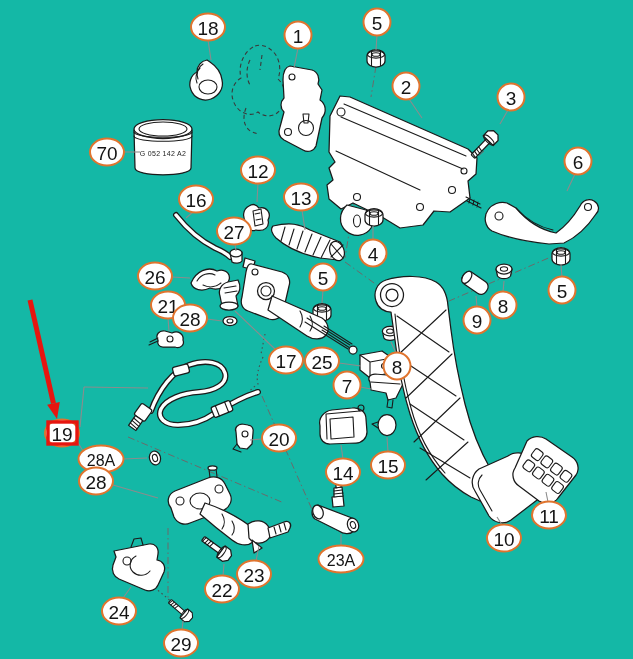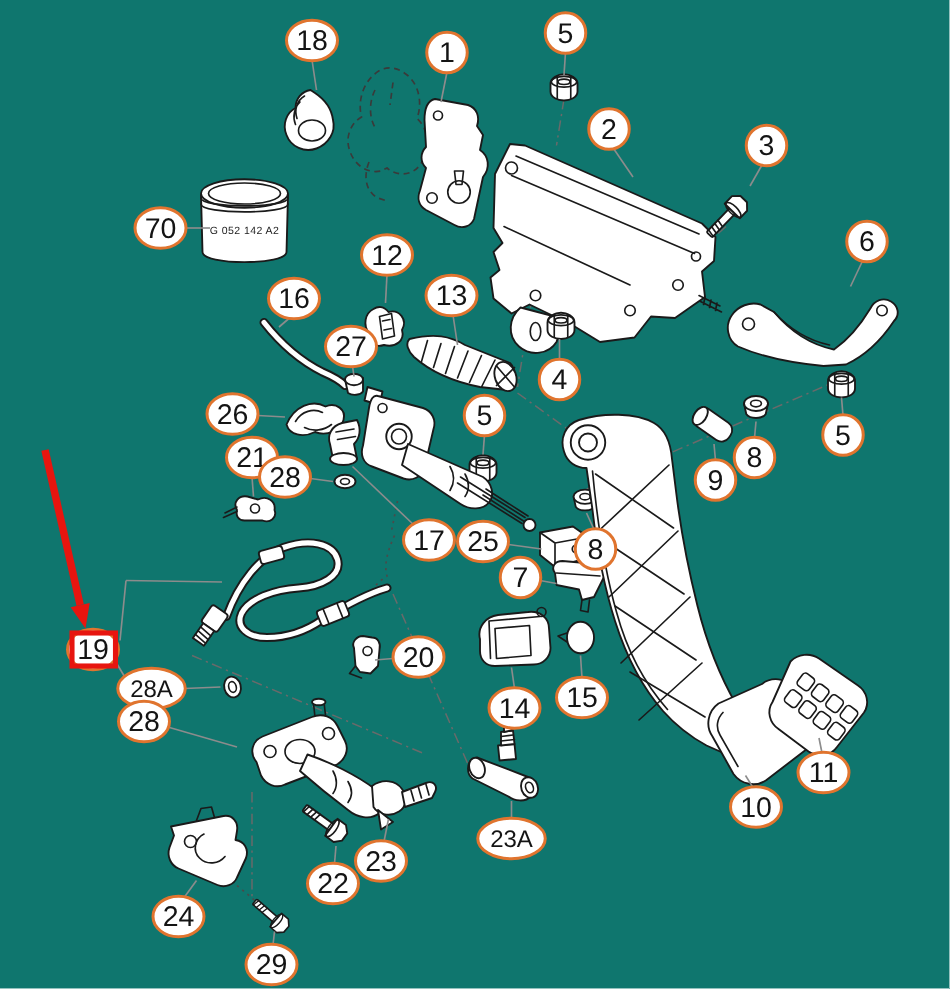--- a/index.html
+++ b/index.html
@@ -1,16 +1,16 @@
 <!DOCTYPE html>
 <html style="--co: #e0742e; --hi: #e7150f; --line: #1a1a1a; --leader: #8c8c8c; --dash: #6a6a6a;"><head>
 <meta charset="utf-8">
 <style>
   html,body{margin:0;padding:0;background:#fff;}
-  .stage{position:relative;width:633px;height:659px;background:#0f766e;overflow:hidden;
+  .stage{position:relative;width:633px;height:659px;background:#14b8a6;overflow:hidden;
          font-family:"Liberation Sans",sans-serif;}
   svg{display:block;}
   .part{fill:#fff;stroke:var(--line);stroke-width:1.25;stroke-linejoin:round;stroke-linecap:round;}
   .partline{fill:none;stroke:var(--line);stroke-width:1.1;stroke-linejoin:round;stroke-linecap:round;}
   .ghost{fill:none;stroke:#3a3a3a;stroke-width:1.1;stroke-dasharray:4 3;}
   .dots{fill:none;stroke:#4a4a4a;stroke-width:1.1;stroke-dasharray:1.5 3;}
   .cdash{fill:none;stroke:var(--dash);stroke-width:1;stroke-dasharray:7 3 1.5 3;}
   .leader{stroke:var(--leader);stroke-width:1.1;fill:none;}
   .hoseOut{fill:none;stroke:var(--line);stroke-width:6;stroke-linecap:round;}
   .hoseIn{fill:none;stroke:#fff;stroke-width:3.4;stroke-linecap:round;}

